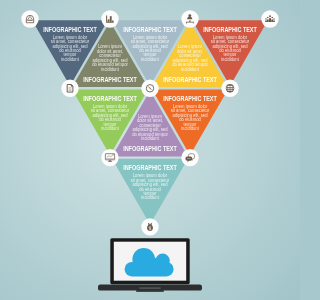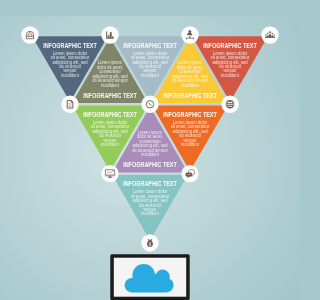--- a/index.html
+++ b/index.html
@@ -1,17 +1,17 @@
 <!DOCTYPE html>
 <html><head>
 <meta charset="utf-8">
 <style>
   html,body{margin:0;padding:0;width:300px;height:300px;overflow:hidden;}
   body{font-family:"Liberation Sans",sans-serif;background:#a7c8cd;}
-  #stage{position:relative;width:300px;height:250px;margin-top:16px;}
+  #stage{position:relative;width:300px;height:250px;}
   svg{display:block;}
 </style>
 </head>
 <body>
 
 <div id="stage">
   <svg id="main" width="300" height="300" viewBox="0 0 300 300">
     <defs>
       <radialGradient id="bg" cx="42%" cy="45%" r="78%">
         <stop offset="0%" stop-color="#cfe2e3"></stop>

